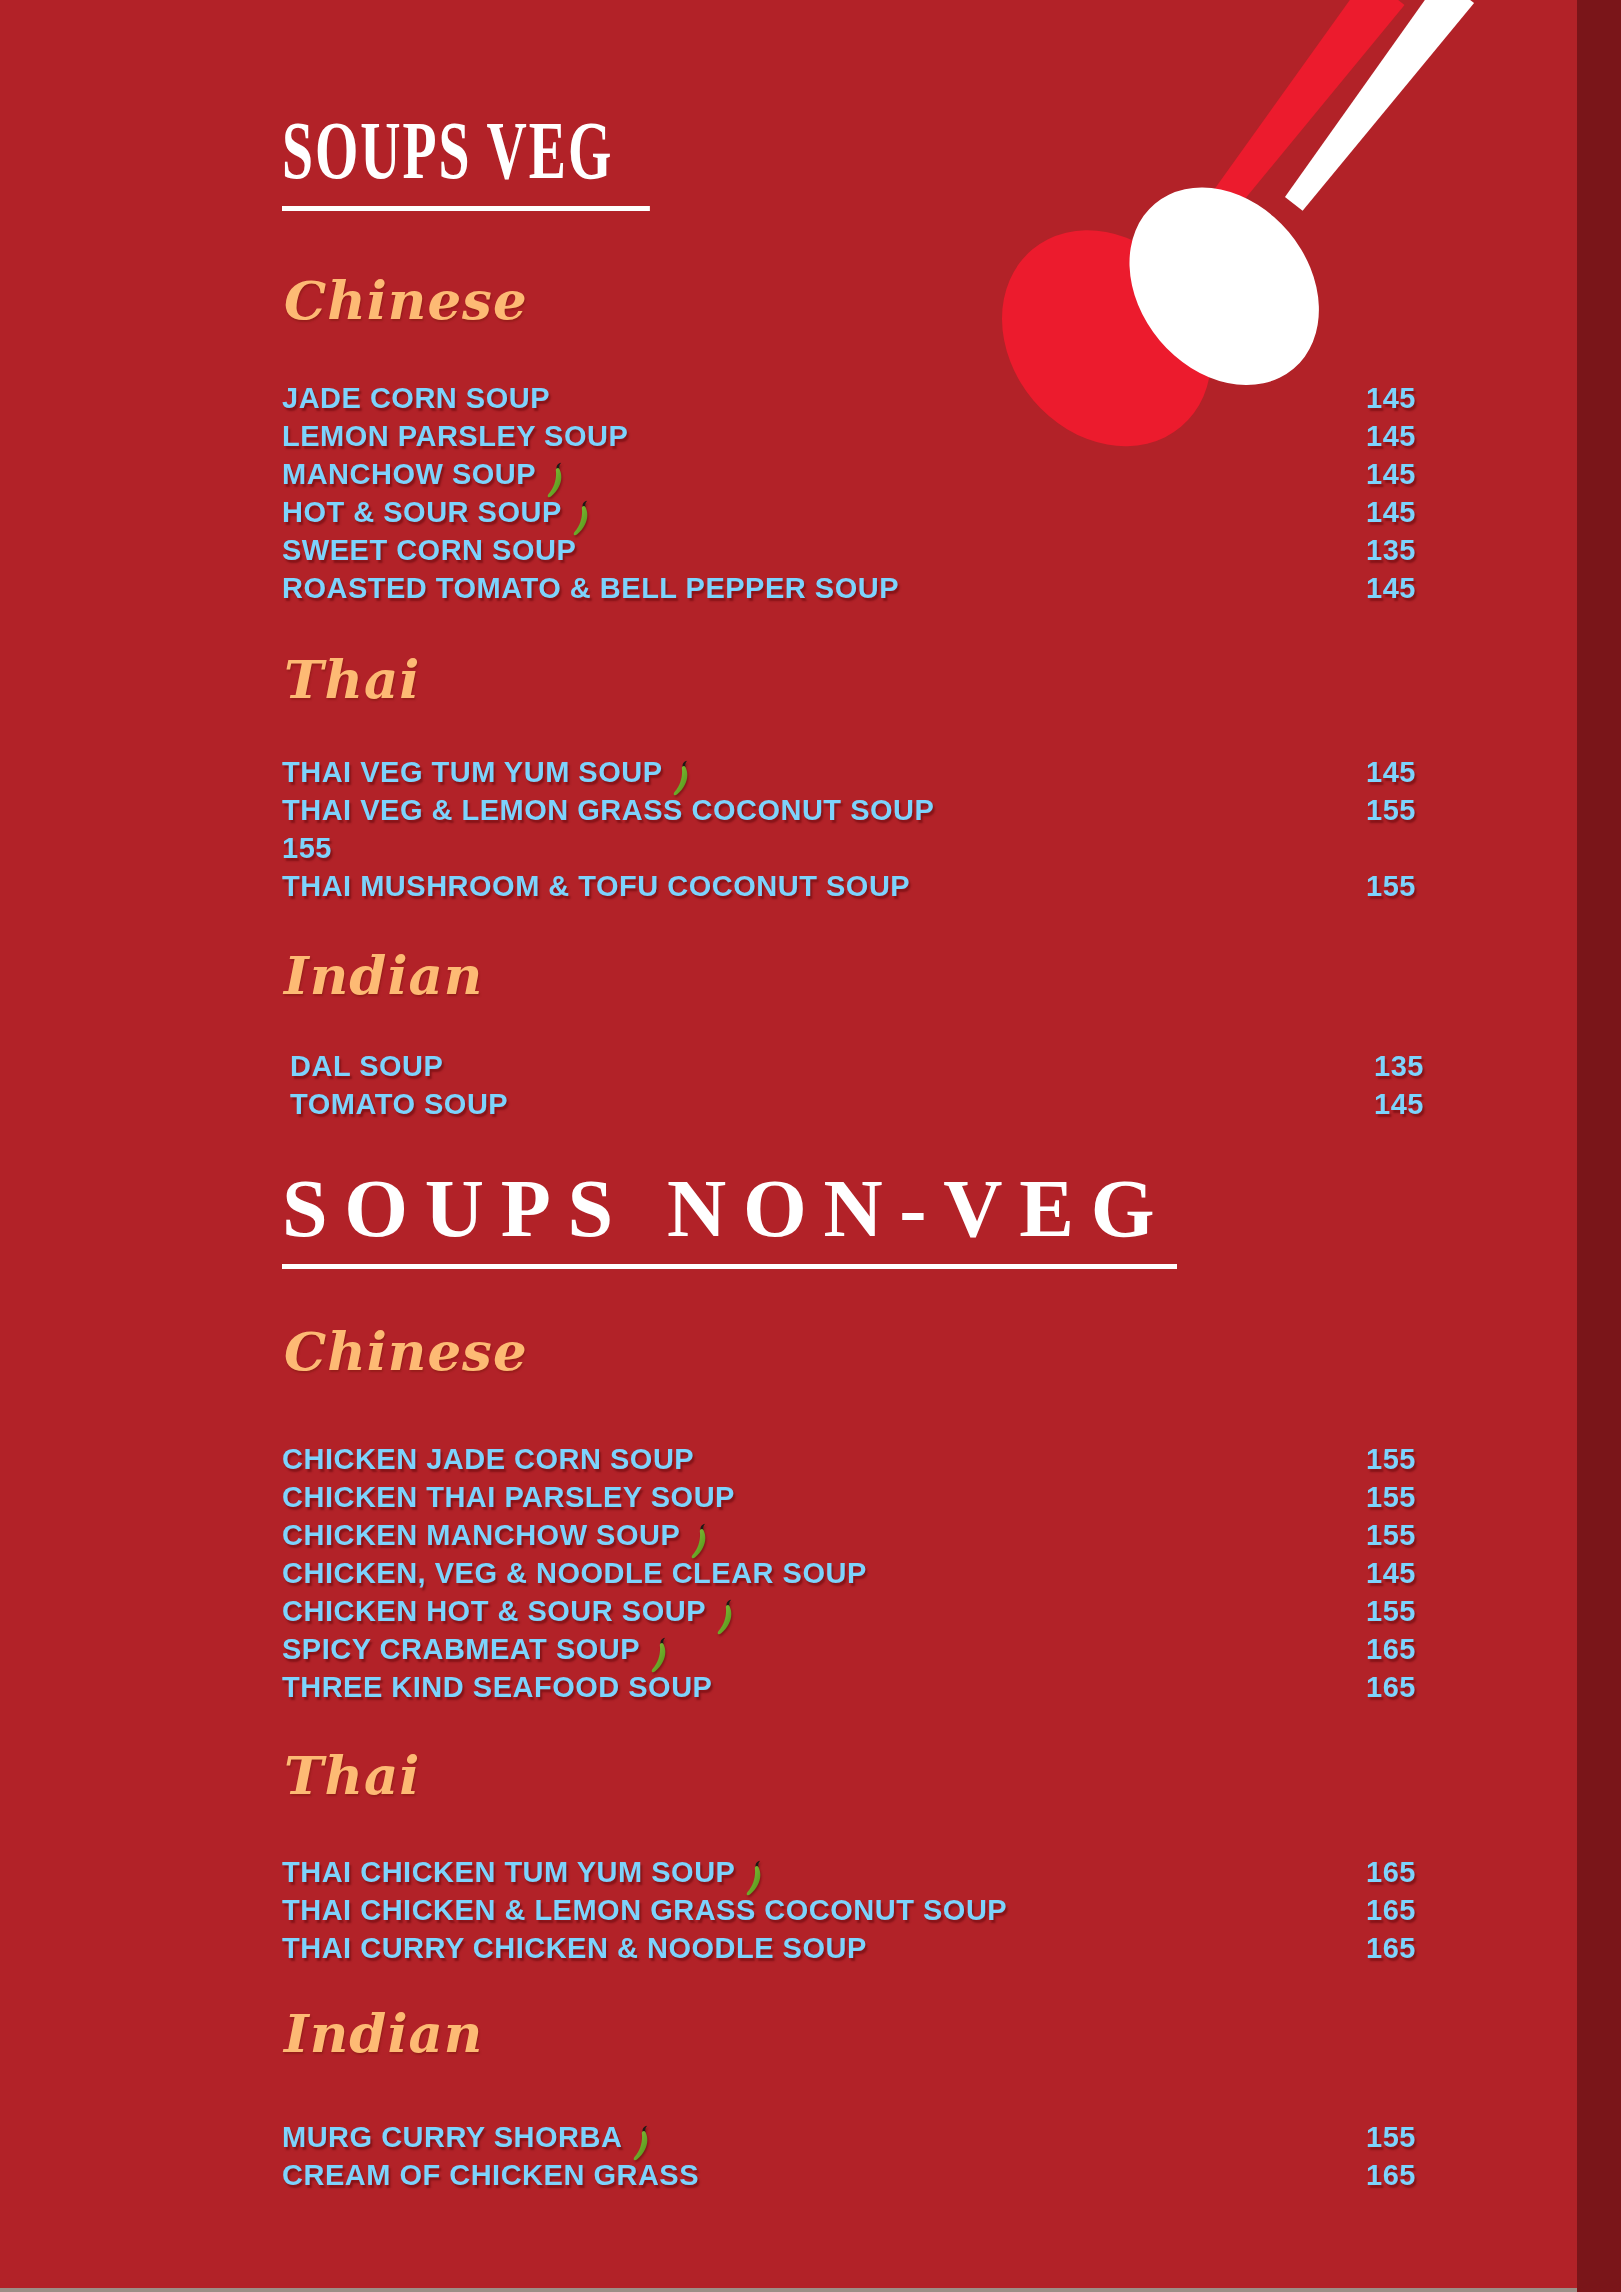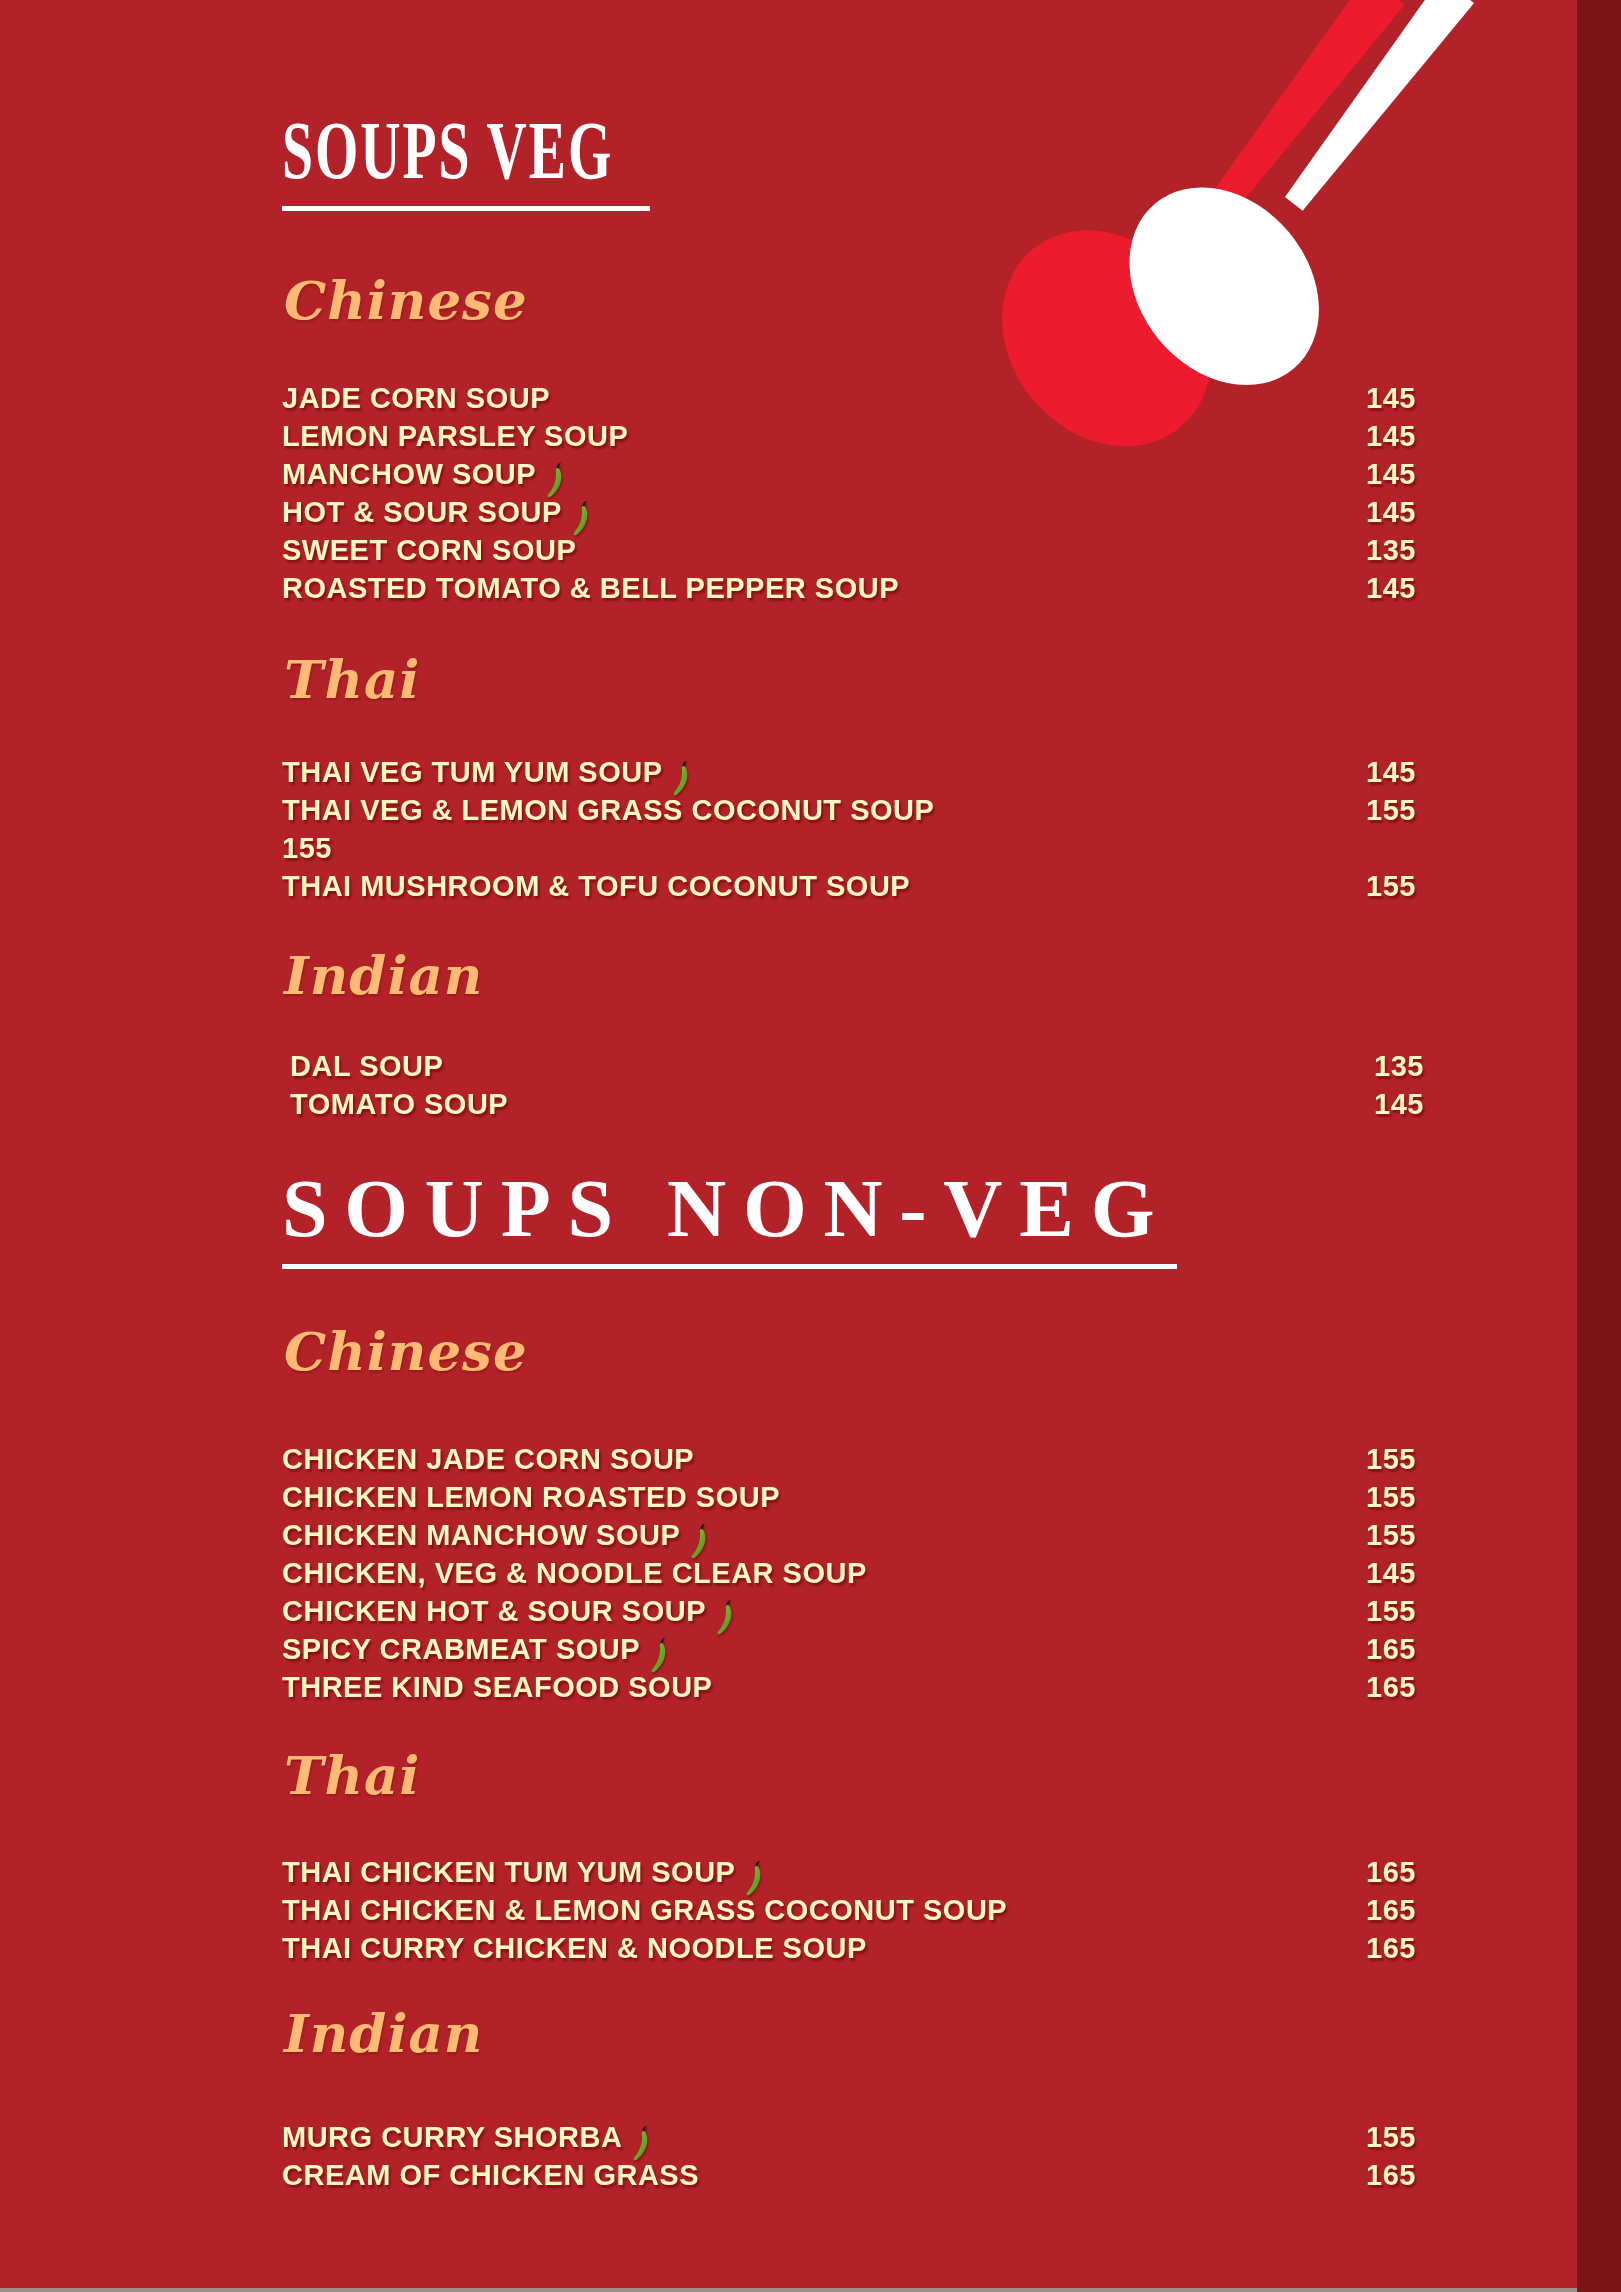--- a/index.html
+++ b/index.html
@@ -39,21 +39,21 @@
   
   .rows { position:absolute; left:282px; width:1134px; }
   .r-v-chinese { top:379px; }
   .r-v-thai    { top:753px;text-align:right; }
   .r-v-indian  { top:1047px;margin-left:8px; }
   .r-n-chinese { top:1440px; }
   .r-n-thai    { top:1853px; }
   .r-n-indian  { top:2118px; }
   .row { height:38px; display:flex; justify-content:space-between; align-items:center; }
   .iname, .price {
-    font-size:29px; font-weight:bold; color:#fef9c3; white-space:nowrap;
+    font-size:29px; font-weight:bold; color:#7dd3fc; white-space:nowrap;
     letter-spacing:0.5px;
     text-shadow:2px 2.9px 2px rgba(80,0,5,0.45);
   }
   .iname { display:flex; align-items:center; }
   .chili { width:21.6px; height:39px; margin-left:9.8px; flex:none;
     transform:translateY(6.9px); filter:drop-shadow(1px 2px 1px rgba(60,0,0,0.4)); }
 
   .spoon { position:absolute; top:0; right:0; width:588px; height:451px; }
 
   .bottom-edge { position:absolute; left:0; right:0; bottom:0; height:4.9px; background:#9C8E86; }
@@ -188,21 +188,21 @@
   <div class="script-h h-n-chinese">Chinese</div>
   <div class="rows r-n-chinese">
     <div class="row">
       <span class="iname">
           <span>CHICKEN JADE CORN SOUP</span>
         </span>
       <span class="price">155</span>
     </div>
     <div class="row">
       <span class="iname">
-          <span>CHICKEN LEMON ROASTED SOUP</span>
+          <span>CHICKEN THAI PARSLEY SOUP</span>
         </span>
       <span class="price">155</span>
     </div>
     <div class="row">
       <span class="iname">
           <span>CHICKEN MANCHOW SOUP</span>
           <svg class="chili" viewBox="0 0 22 40">
             <use href="#chili-shape"></use>
           </svg>
         </span>

